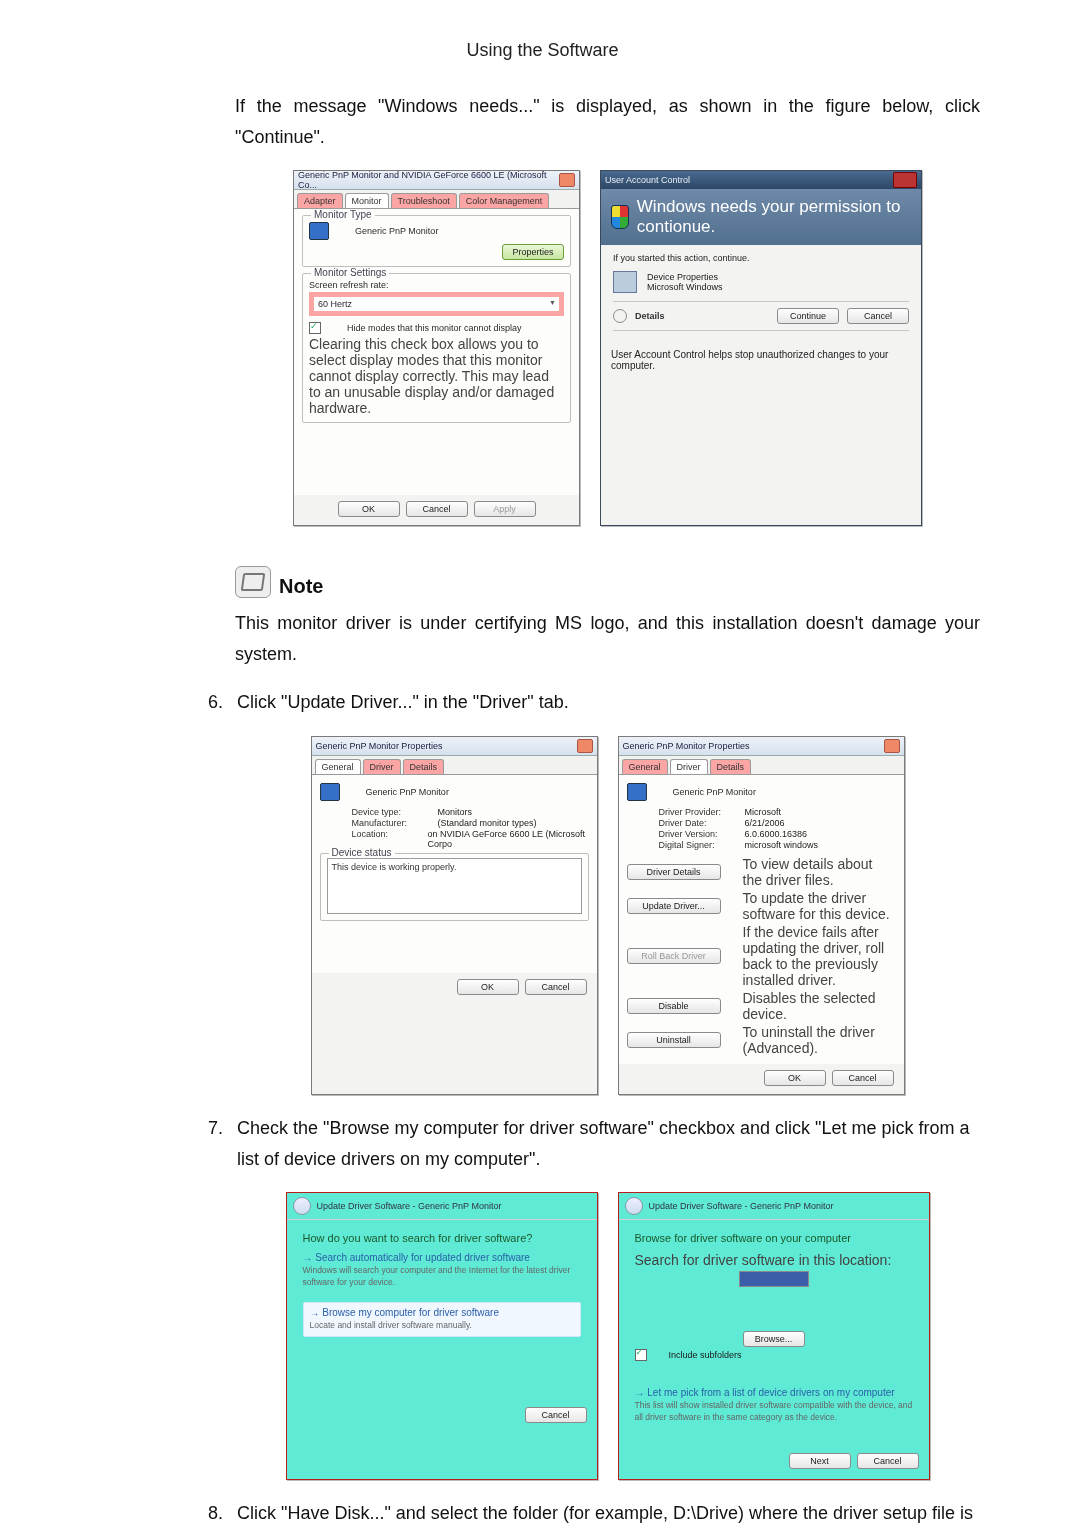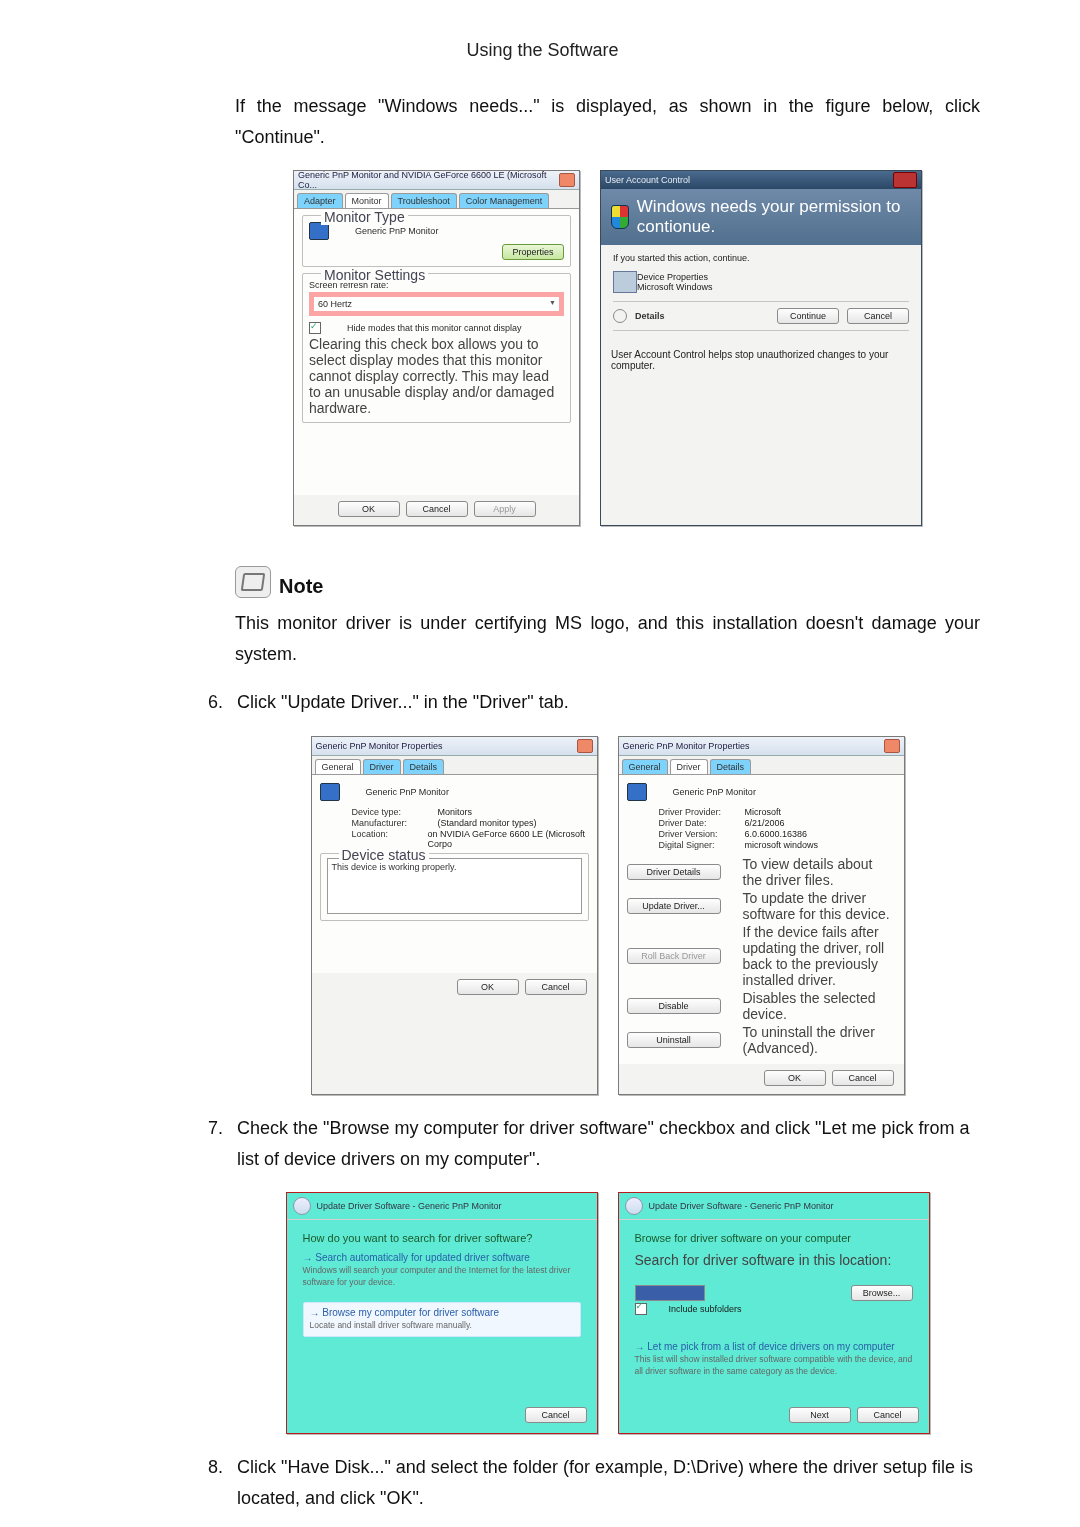--- a/index.html
+++ b/index.html
@@ -90,43 +90,43 @@
     display: flex;
     gap: 2px;
     padding: 3px 3px 0 3px;
     background: #f2f2f0;
   }
   .tab {
     border: 1px solid #9a9a9a;
     border-bottom: none;
     border-radius: 3px 3px 0 0;
     padding: 2px 6px;
-    background: #7dd3fc;
+    background: #fca5a5;
     font-size: 9px;
     color: #333;
   }
   .tab.active { background: #fff; }
   .panel {
     background: #fdfdfb;
     border-top: 1px solid #9a9a9a;
     padding: 6px 8px;
   }
   .frame {
     border: 1px solid #bfbfbf;
     border-radius: 2px;
     padding: 4px 6px 6px 6px;
     margin-bottom: 6px;
     position: relative;
   }
   .frame > .legend {
     position: absolute;
-    top: -7px; left: 18px;
+    top: -7px; left: 8px;
     background: #fdfdfb;
     padding: 0 3px;
-    font-size: 14px;
+    font-size: 10px;
     color: #445;
   }
   .mon-icon {
     width: 18px; height: 16px;
     background: #3470c8;
     display: inline-block;
     vertical-align: middle;
     margin-right: 4px;
     border: 1px solid #234;
     border-radius: 2px;
@@ -220,21 +220,21 @@
     padding: 8px 10px;
     font-size: 17px;
   }
   .shield {
     width: 20px; height: 22px;
     background: conic-gradient(#d33 0 25%, #3a3 25% 50%, #28d 50% 75%, #ed3 75% 100%);
     border-radius: 3px 3px 6px 6px;
     border: 1px solid #135;
   }
   .uac .inner { padding: 8px 12px 10px 12px; }
-  .uac .approw { display: flex; align-items: center; margin: 8px 0 6px 0; }
+  .uac .approw { display: flex; align-items: center; gap: 10px; margin: 8px 0 6px 0; }
   .uac .approw .ico { width: 22px; height: 20px; background: #bcd; border: 1px solid #679; }
   .uac .details-row {
     display: flex; align-items: center; gap: 8px;
     margin-top: 8px; padding: 6px 0;
     border-top: 1px solid #c7c7c0; border-bottom: 1px solid #c7c7c0;
   }
   .uac .details-row .d { flex: 1; font-weight: bold; color: #333; }
   .uac .foot { padding: 8px 10px; font-size: 10px; color: #222; }
 
   
@@ -511,21 +511,21 @@
     </div>
 
     <div class="wizard">
       <div class="top">
         <span class="nav"></span>
         <span>Update Driver Software - Generic PnP Monitor</span>
       </div>
       <div class="body">
         <div class="hdr">Browse for driver software on your computer</div>
         <div class="desc">Search for driver software in this location:</div>
-        <div class="row" style="margin-top:17px;">
+        <div class="row" style="margin-top:3px;flex-direction:column;">
           <span class="pathbox"></span>
           <span style="flex:1"></span>
           <span class="btn">Browse...</span>
         </div>
         <div class="row">
             <span class="chk2 on"></span>
             <span>Include subfolders</span>
           </div>
         <div class="opt" style="margin-top:26px;">
           <div class="lnk">→ <span>Let me pick from a list of device drivers on my computer</span></div>

